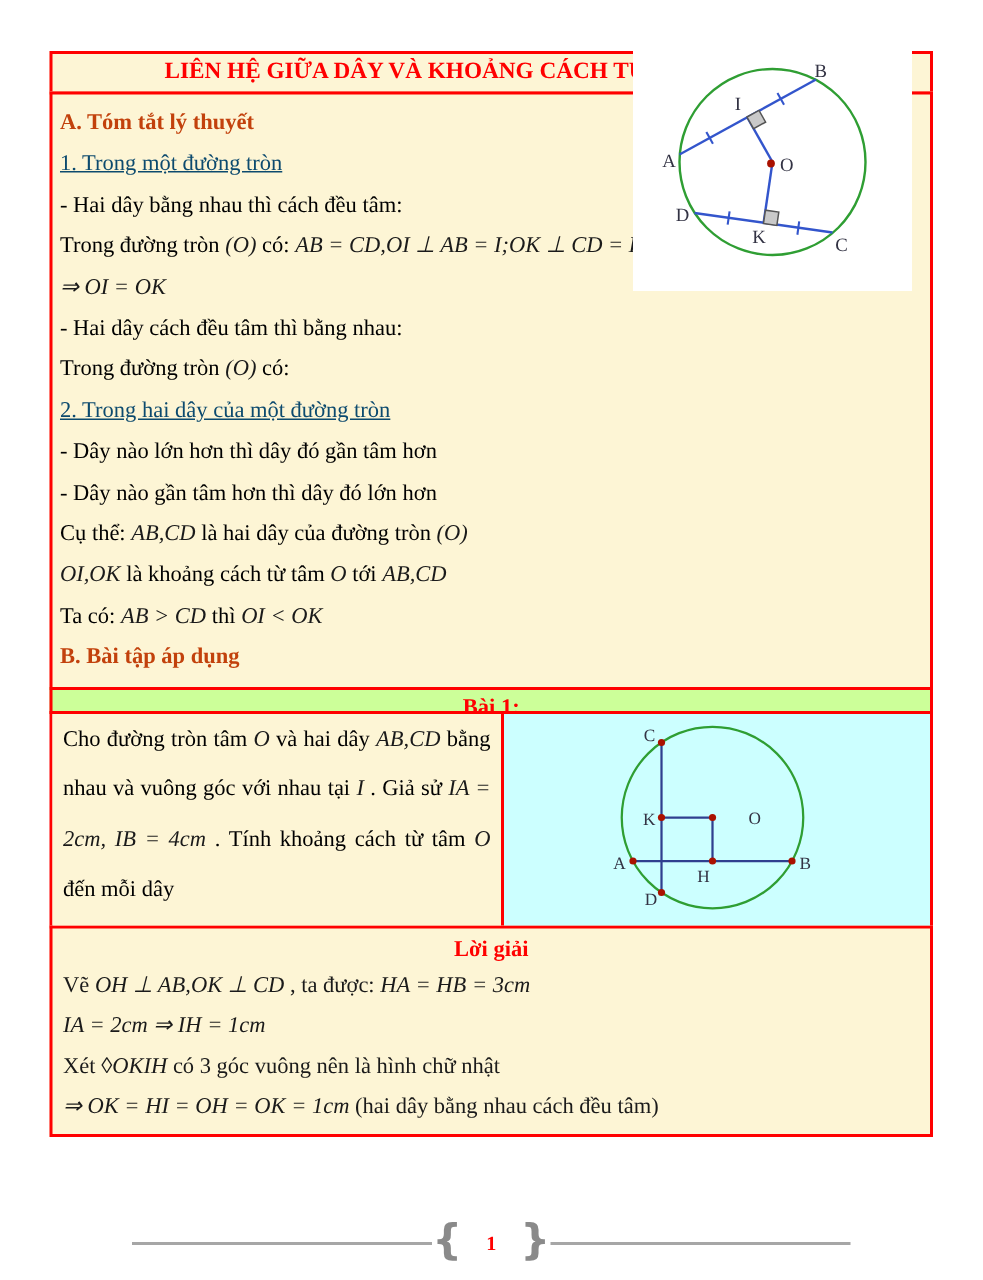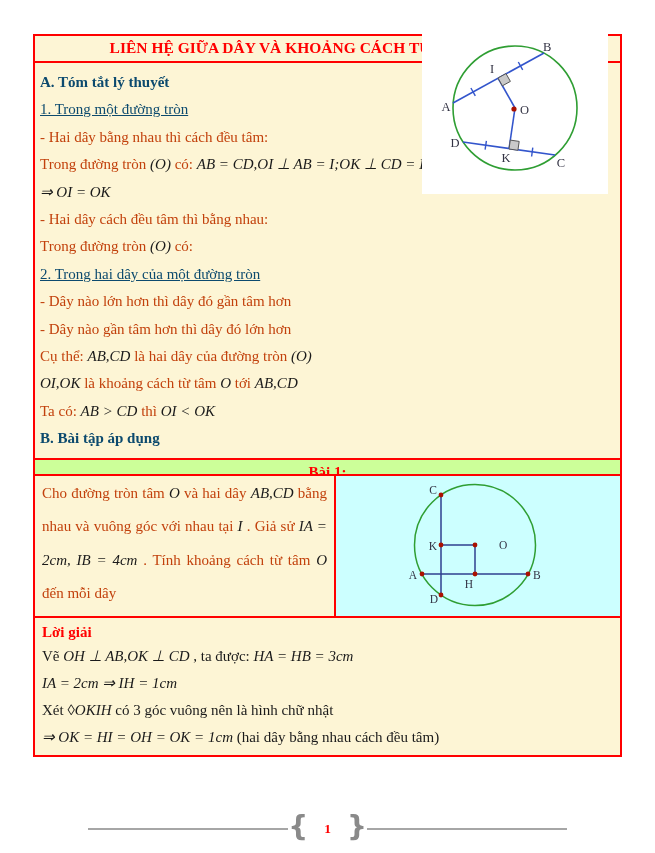--- a/index.html
+++ b/index.html
@@ -7,37 +7,37 @@
         font-family:"Liberation Serif",serif;overflow:hidden;}
   .doc{position:absolute;left:33px;top:34px;width:589px;box-sizing:border-box;}
 
   .box{box-sizing:border-box;border:2px solid #ff0000;background:#fdf5d5;}
 
   .title-box{padding:3px 4px 4px;text-align:center;color:#ff0000;
              font-weight:bold;font-size:15.5px;line-height:18px;}
 
   .theory-box{margin-top:-2px;padding:6px 4px 5px 5px;}
   .ln{margin:0;font-size:15px;line-height:27.4px;color:#111;}
-  .t-blue{color:#c2410c;}
+  .t-blue{color:#000000;}
   .t-red{color:#0c4a6e;text-decoration:underline;}
-  .t-redbold{color:#0c4a6e;font-weight:bold;}
+  .t-redbold{color:#c2410c;font-weight:bold;}
   .t-math{color:#1a1a1a;font-style:italic;}
 
   .band{margin-top:-2px;height:18px;box-sizing:border-box;border:2px solid #ff0000;
         background:#ccff99;text-align:center;color:#ff0000;font-weight:bold;
         font-size:15px;line-height:25px;}
 
   .prob-row{margin-top:-2px;display:flex;box-sizing:border-box;border:2px solid #ff0000;}
   .prob-left{width:316px;box-sizing:border-box;background:#fdf5d5;border-right:2px solid #ff0000;
              padding:1px 7px 1px 7px;font-size:15px;line-height:33.5px;color:#2222cc;
              text-align:justify;}
   .prob-right{flex:1;background:#ccffff;}
 
   .sol-box{margin-top:-2px;padding:3px 7px 4px;}
-  .sol-head{margin:0;text-align:left;color:#ff0000;font-weight:bold;
+  .sol-head{margin:0;text-align:center;color:#ff0000;font-weight:bold;
             font-size:15px;line-height:22px;}
   .sln{margin:0;font-size:15px;line-height:27px;color:#1a1a1a;}
 
   .diagram-float{position:absolute;left:422px;top:34px;width:186px;height:160px;
                  background:#ffffff;z-index:3;}
 
   .footer{position:absolute;left:88px;right:88px;top:812px;height:34px;
           display:flex;align-items:center;}
   .fline{flex:1;height:2px;background:#a6a6a6;}
   .fbrace{color:#8a8a8a;font-family:"DejaVu Sans",sans-serif;font-weight:bold;

